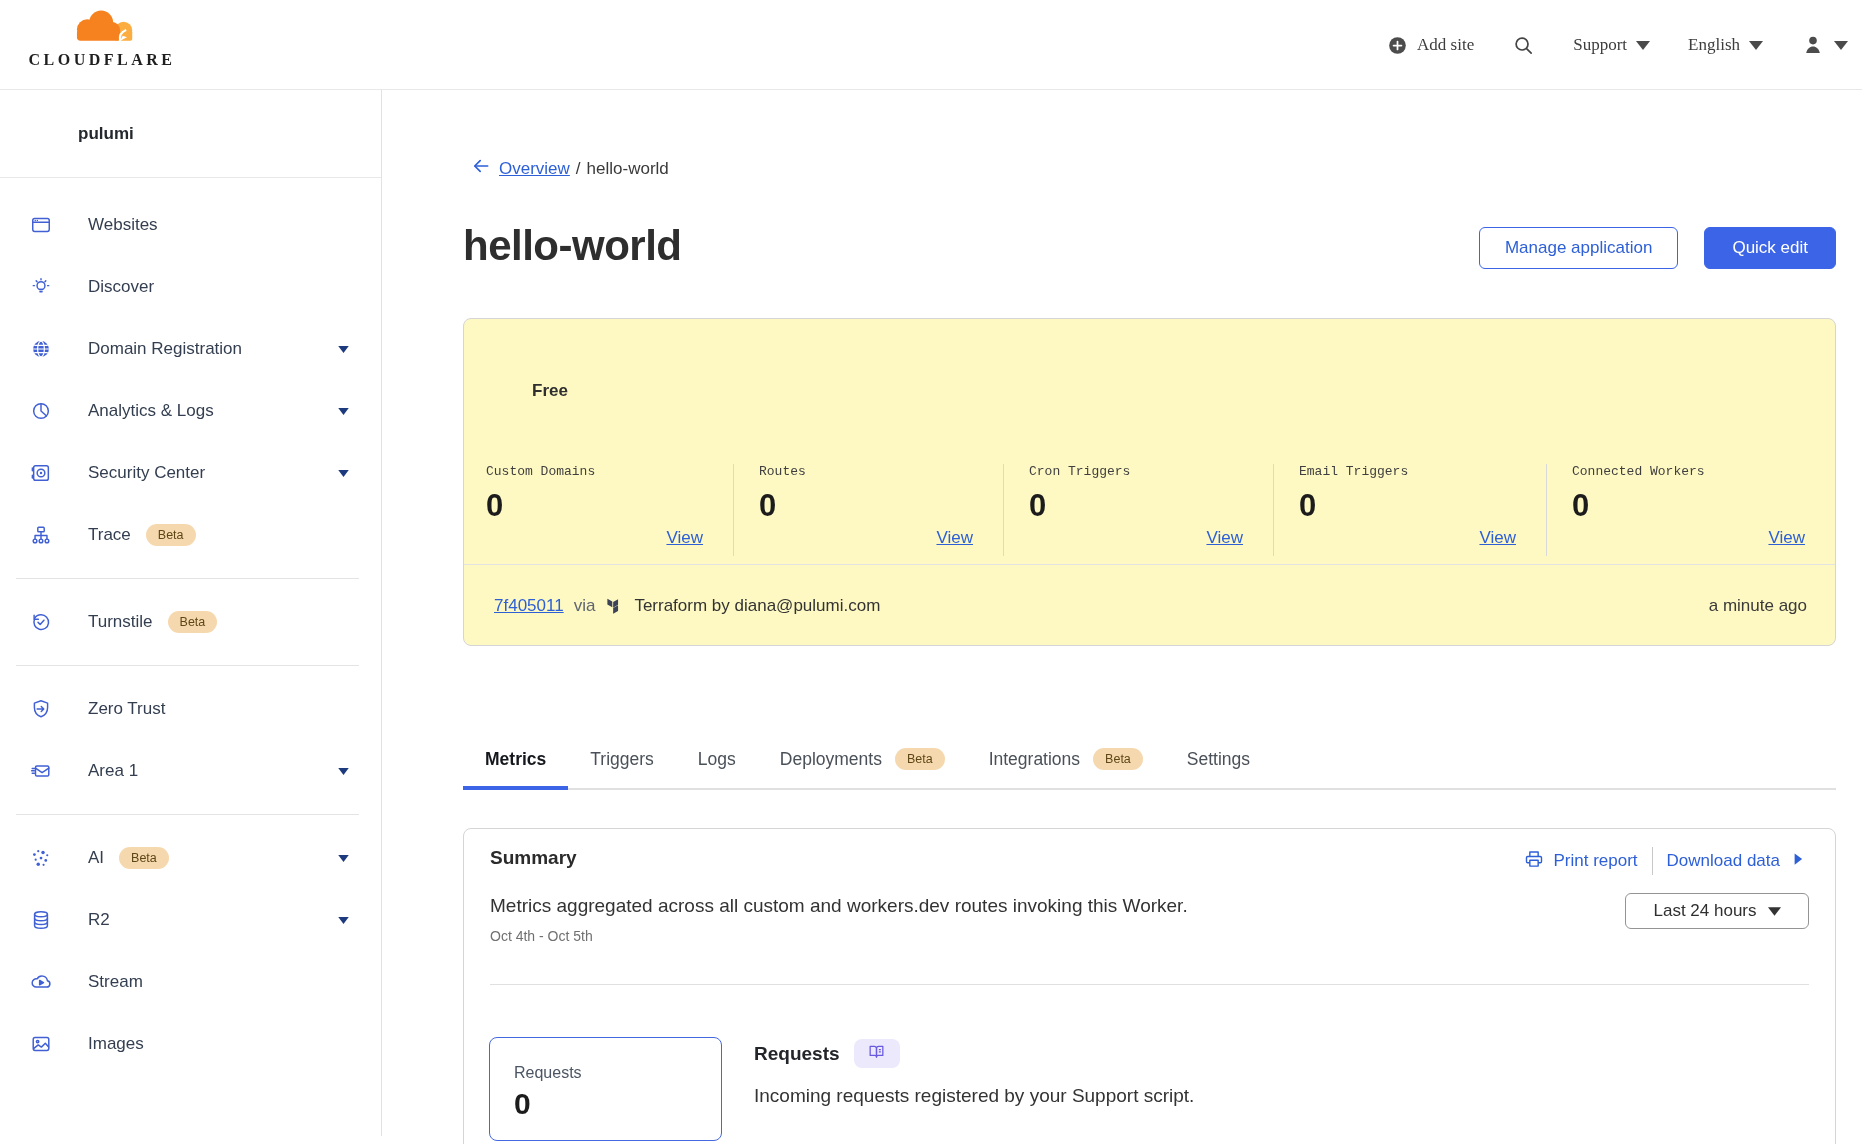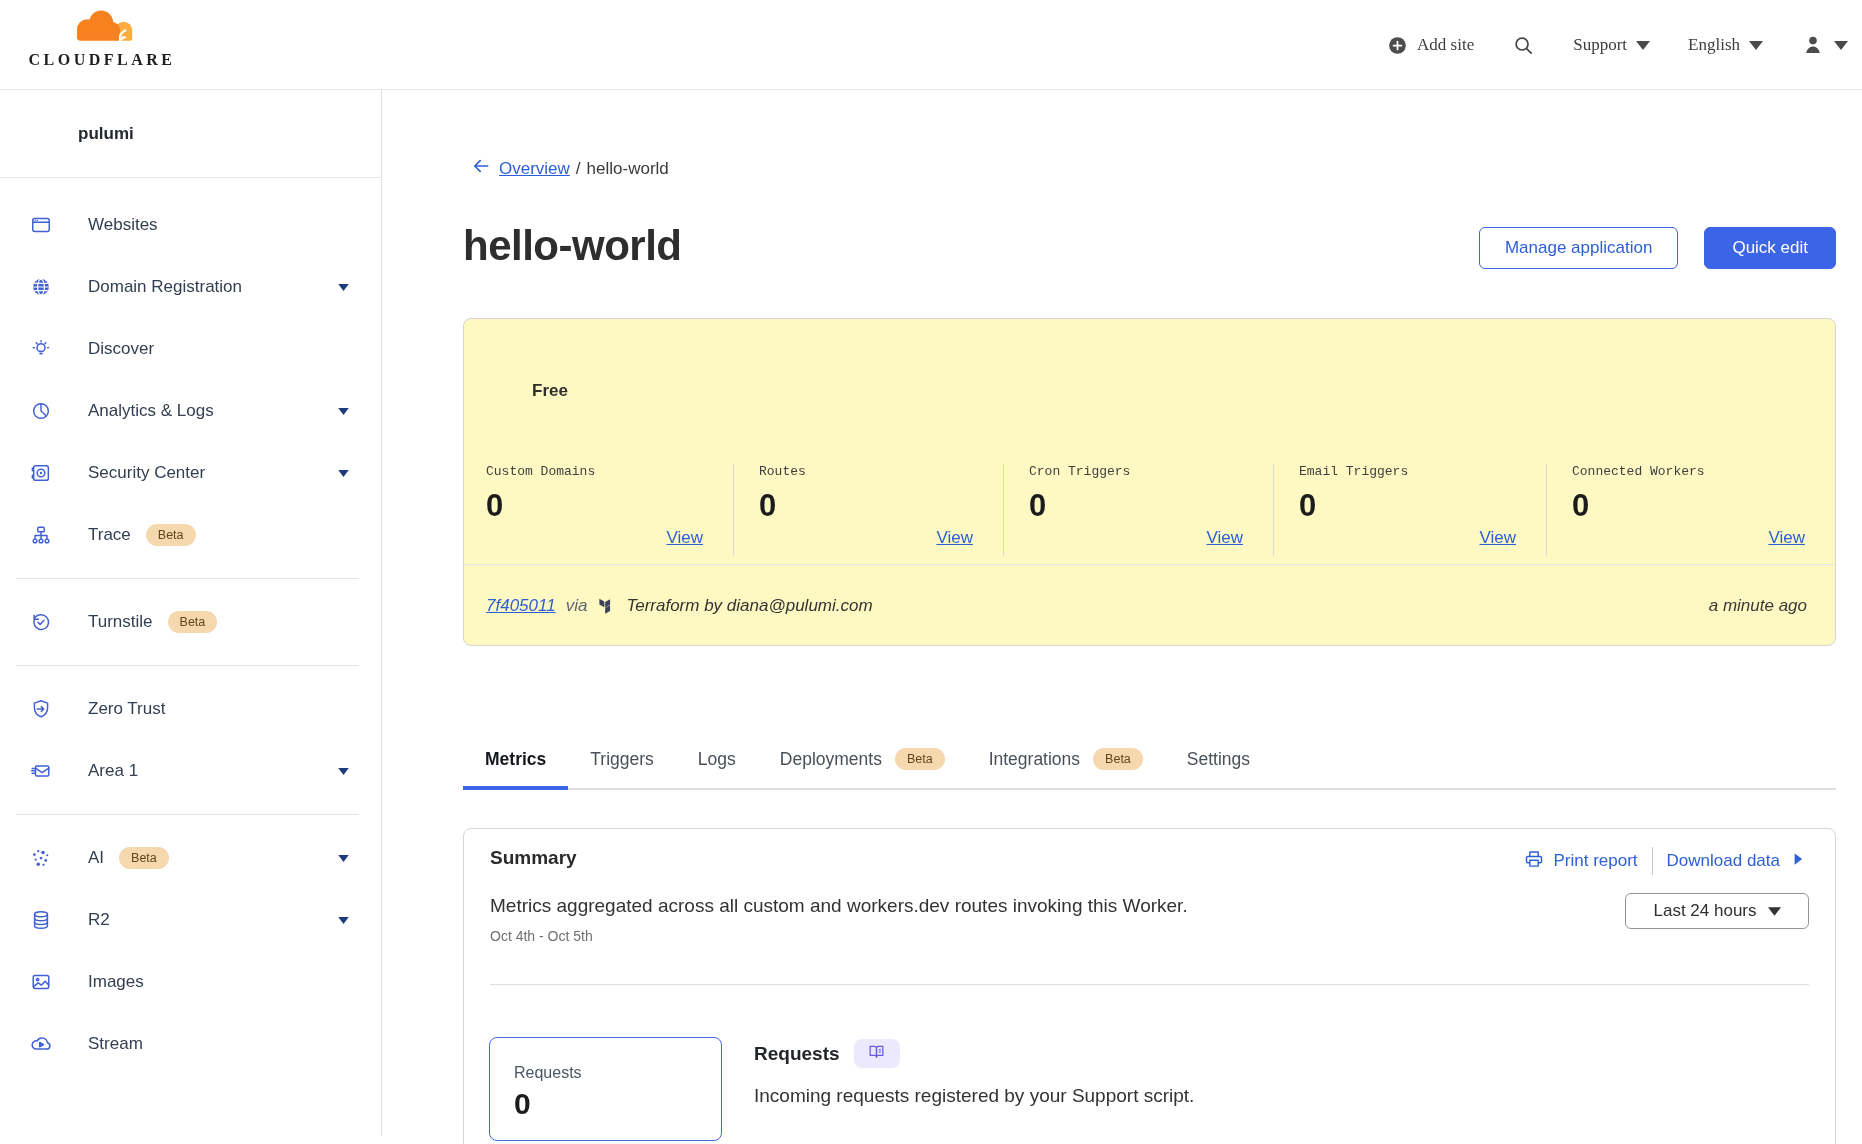--- a/index.html
+++ b/index.html
@@ -47,21 +47,21 @@
   .plan-card { position:absolute; left:80px; right:26px; top:228px; height:328px; border:1px solid #d5d5d5; border-radius:8px; background:#fef9c3; }
   .plan-name { position:absolute; left:68px; top:62px; font-size:17px; font-weight:bold; color:#2f2f2f; }
   .stats { position:absolute; left:0; right:0; top:145px; display:flex; height:92px; }
   .stat-col { position:relative; padding-left:25px; }
   .stat-col:first-child { padding-left:22px; }
   .stat-col + .stat-col { border-left:1px solid #d9d9d9; }
   .stat-label { font-size:13px; color:#3f3f3f;font-family:Liberation Mono, monospace; }
   .stat-value { font-size:31px; font-weight:600; color:#1c1c1c; margin-top:9px; }
   .stat-view { position:absolute; right:30px; bottom:8px; font-size:17px; color:var(--accent); text-decoration:underline; cursor:pointer; }
   .plan-divider { position:absolute; left:0; right:0; top:245px; height:1px; background:#e3e3e3; }
-  .deployment { position:absolute; left:0; right:0; top:246px; height:81px; display:flex; align-items:center; padding:0 28px 0 22px; font-size:17px; color:#333;font-style:italic; }
+  .deployment { position:absolute; left:8px; right:0; top:246px; height:81px; display:flex; align-items:center; padding:0 28px 0 22px; font-size:17px; color:#333; }
   .dep-commit { color:var(--accent); text-decoration:underline; cursor:pointer; }
   .dep-via { color:#5f6670; margin:0 10px; }
   .dep-icon { display:flex; margin-right:10px; }
   .dep-time { margin-left:auto; color:#3a3a3a; }
 
   
   .tabs { position:absolute; left:80px; right:26px; top:640px; height:60px; display:flex; border-bottom:2px solid #e0e0e0; }
   .tab { display:flex; align-items:center; gap:13px; padding:0 22px; font-size:17.5px; color:#4a5058; position:relative; cursor:pointer; }
   .tab .beta { margin-left:0; }
   .tab.active { color:#14171c; font-weight:bold; }
@@ -173,45 +173,45 @@
                 <path d="M3 9h18"></path>
                 <path d="M5.7 7h.01M8 7h.01"></path>
               </g>
             </svg>
           </span>
           <span class="nav-label">Websites</span>
         </div>
         <div class="nav-item">
           <span class="nav-icon">
             <svg viewBox="0 0 24 24">
+              <g fill="none" stroke="currentColor" stroke-width="1.6" stroke-linecap="round" stroke-linejoin="round">
+                <circle cx="12" cy="10.5" r="4.3"></circle>
+                <path d="M10.2 14.8h3.6M10.8 17.2h2.4"></path>
+                <path d="M12 3v1.2M4.8 10.5H3.6M20.4 10.5h-1.2M6.8 5.3l.9.9M17.2 5.3l-.9.9"></path>
+              </g>
+            </svg>
+          </span>
+          <span class="nav-label">Discover</span>
+        </div>
+        <div class="nav-item">
+          <span class="nav-icon">
+            <svg viewBox="0 0 24 24">
               <circle cx="12" cy="12" r="8.6" fill="currentColor"></circle>
               <g fill="none" stroke="#fff" stroke-width="1.3">
                 <ellipse cx="12" cy="12" rx="3.7" ry="8.6"></ellipse>
                 <path d="M3.4 12h17.2M4.6 8h14.8M4.6 16h14.8"></path>
               </g>
             </svg>
           </span>
           <span class="nav-label">Domain Registration</span>
           <span class="nav-caret">
             <svg width="11" height="7" viewBox="0 0 12 8">
               <path d="M0 0h12L6 8z" fill="#1d3a7e"></path>
             </svg>
           </span>
-        </div>
-        <div class="nav-item">
-          <span class="nav-icon">
-            <svg viewBox="0 0 24 24">
-              <g fill="none" stroke="currentColor" stroke-width="1.6" stroke-linecap="round" stroke-linejoin="round">
-                <circle cx="12" cy="10.5" r="4.3"></circle>
-                <path d="M10.2 14.8h3.6M10.8 17.2h2.4"></path>
-                <path d="M12 3v1.2M4.8 10.5H3.6M20.4 10.5h-1.2M6.8 5.3l.9.9M17.2 5.3l-.9.9"></path>
-              </g>
-            </svg>
-          </span>
-          <span class="nav-label">Discover</span>
         </div>
         <div class="nav-item">
           <span class="nav-icon">
             <svg viewBox="0 0 24 24">
               <g fill="none" stroke="currentColor" stroke-width="1.6" stroke-linecap="round" stroke-linejoin="round">
                 <circle cx="12" cy="12" r="8"></circle>
                 <path d="M12 4v8l5.8 5.2"></path>
               </g>
             </svg>
           </span>
@@ -337,38 +337,38 @@
           <span class="nav-caret">
             <svg width="11" height="7" viewBox="0 0 12 8">
               <path d="M0 0h12L6 8z" fill="#1d3a7e"></path>
             </svg>
           </span>
         </div>
         <div class="nav-item">
           <span class="nav-icon">
             <svg viewBox="0 0 24 24">
               <g fill="none" stroke="currentColor" stroke-width="1.6" stroke-linecap="round" stroke-linejoin="round">
+                <path d="M7 17.5a4.5 4.5 0 1 1 .8-8.9 6 6 0 0 1 11.2 2 3.5 3.5 0 0 1-1 6.9z"></path>
+                <path d="M10.5 10.3l4.2 2.4-4.2 2.4z" fill="currentColor"></path>
+              </g>
+            </svg>
+          </span>
+          <span class="nav-label">Stream</span>
+        </div>
+        <div class="nav-item">
+          <span class="nav-icon">
+            <svg viewBox="0 0 24 24">
+              <g fill="none" stroke="currentColor" stroke-width="1.6" stroke-linecap="round" stroke-linejoin="round">
                 <rect x="3.5" y="5" width="17" height="14" rx="2"></rect>
                 <circle cx="8.3" cy="9.4" r="1.3"></circle>
                 <path d="M4.2 16.8l4.8-3.8 3.4 2.4 4.3-4.2 3.6 4"></path>
               </g>
             </svg>
           </span>
           <span class="nav-label">Images</span>
-        </div>
-        <div class="nav-item">
-          <span class="nav-icon">
-            <svg viewBox="0 0 24 24">
-              <g fill="none" stroke="currentColor" stroke-width="1.6" stroke-linecap="round" stroke-linejoin="round">
-                <path d="M7 17.5a4.5 4.5 0 1 1 .8-8.9 6 6 0 0 1 11.2 2 3.5 3.5 0 0 1-1 6.9z"></path>
-                <path d="M10.5 10.3l4.2 2.4-4.2 2.4z" fill="currentColor"></path>
-              </g>
-            </svg>
-          </span>
-          <span class="nav-label">Stream</span>
         </div>
       </nav>
   </aside>
 
   <main class="main">
 
     <div class="breadcrumb">
       <a class="crumb-link">
         <span>
           <svg viewBox="0 0 24 24" width="20" height="20">

